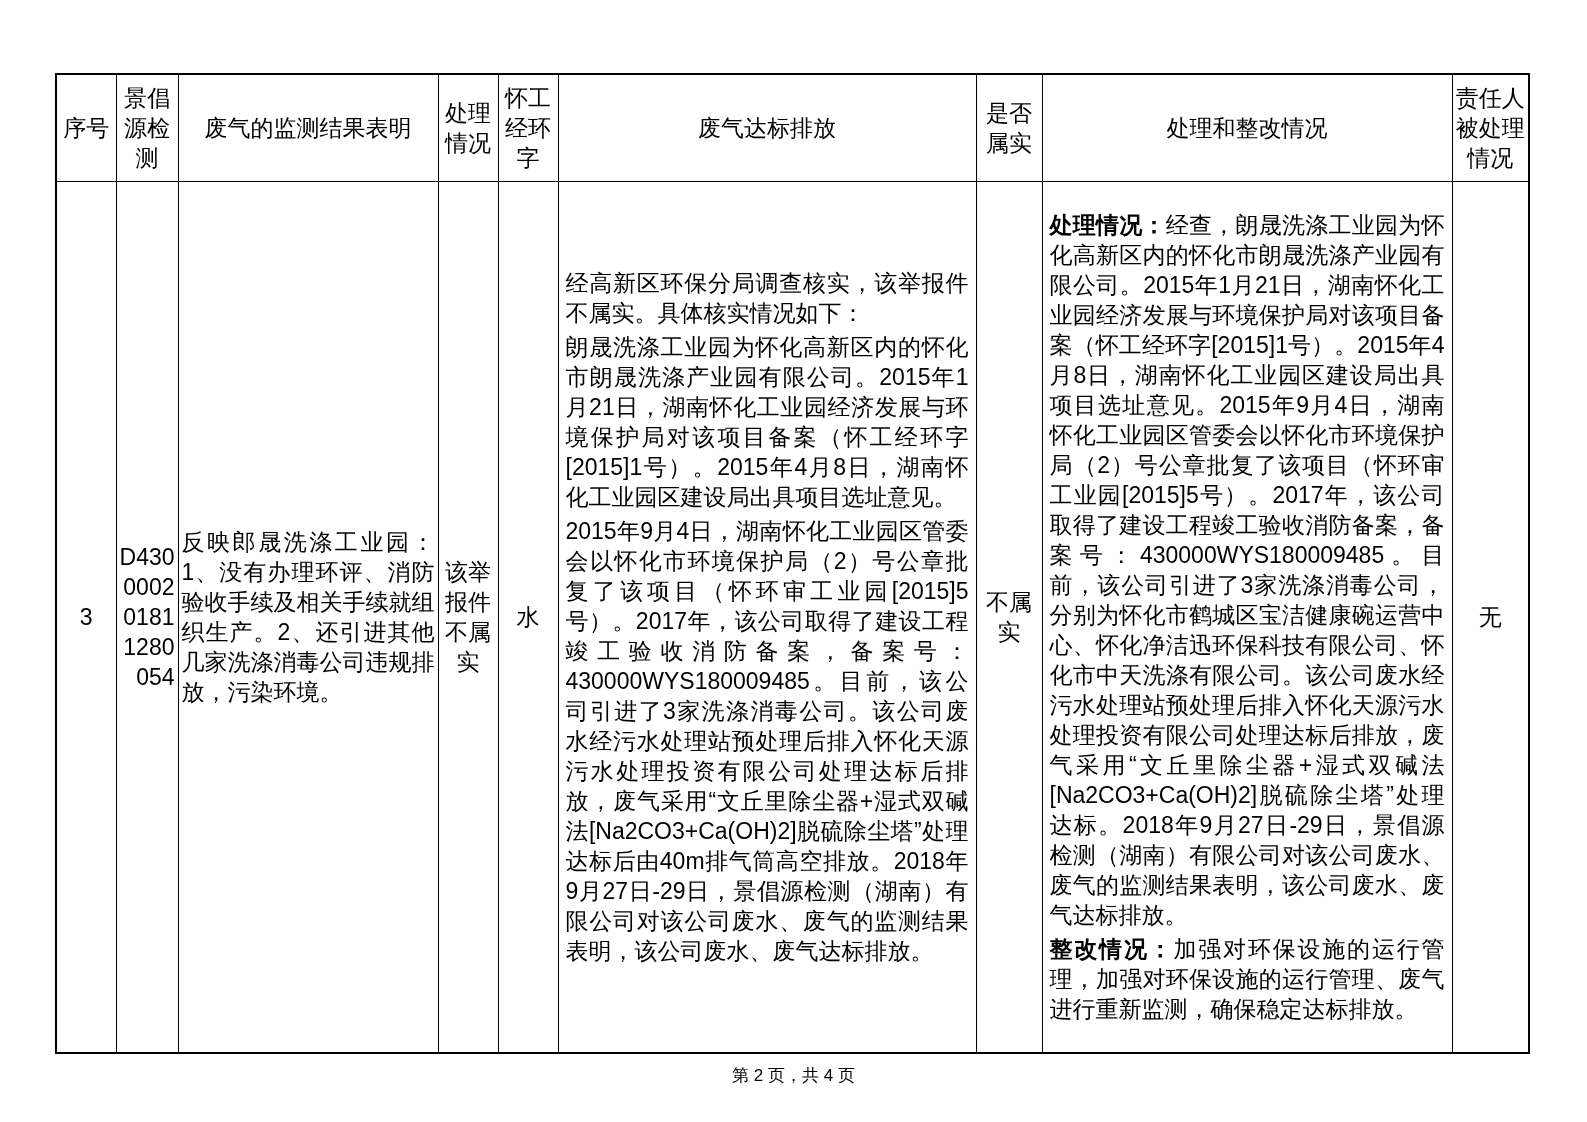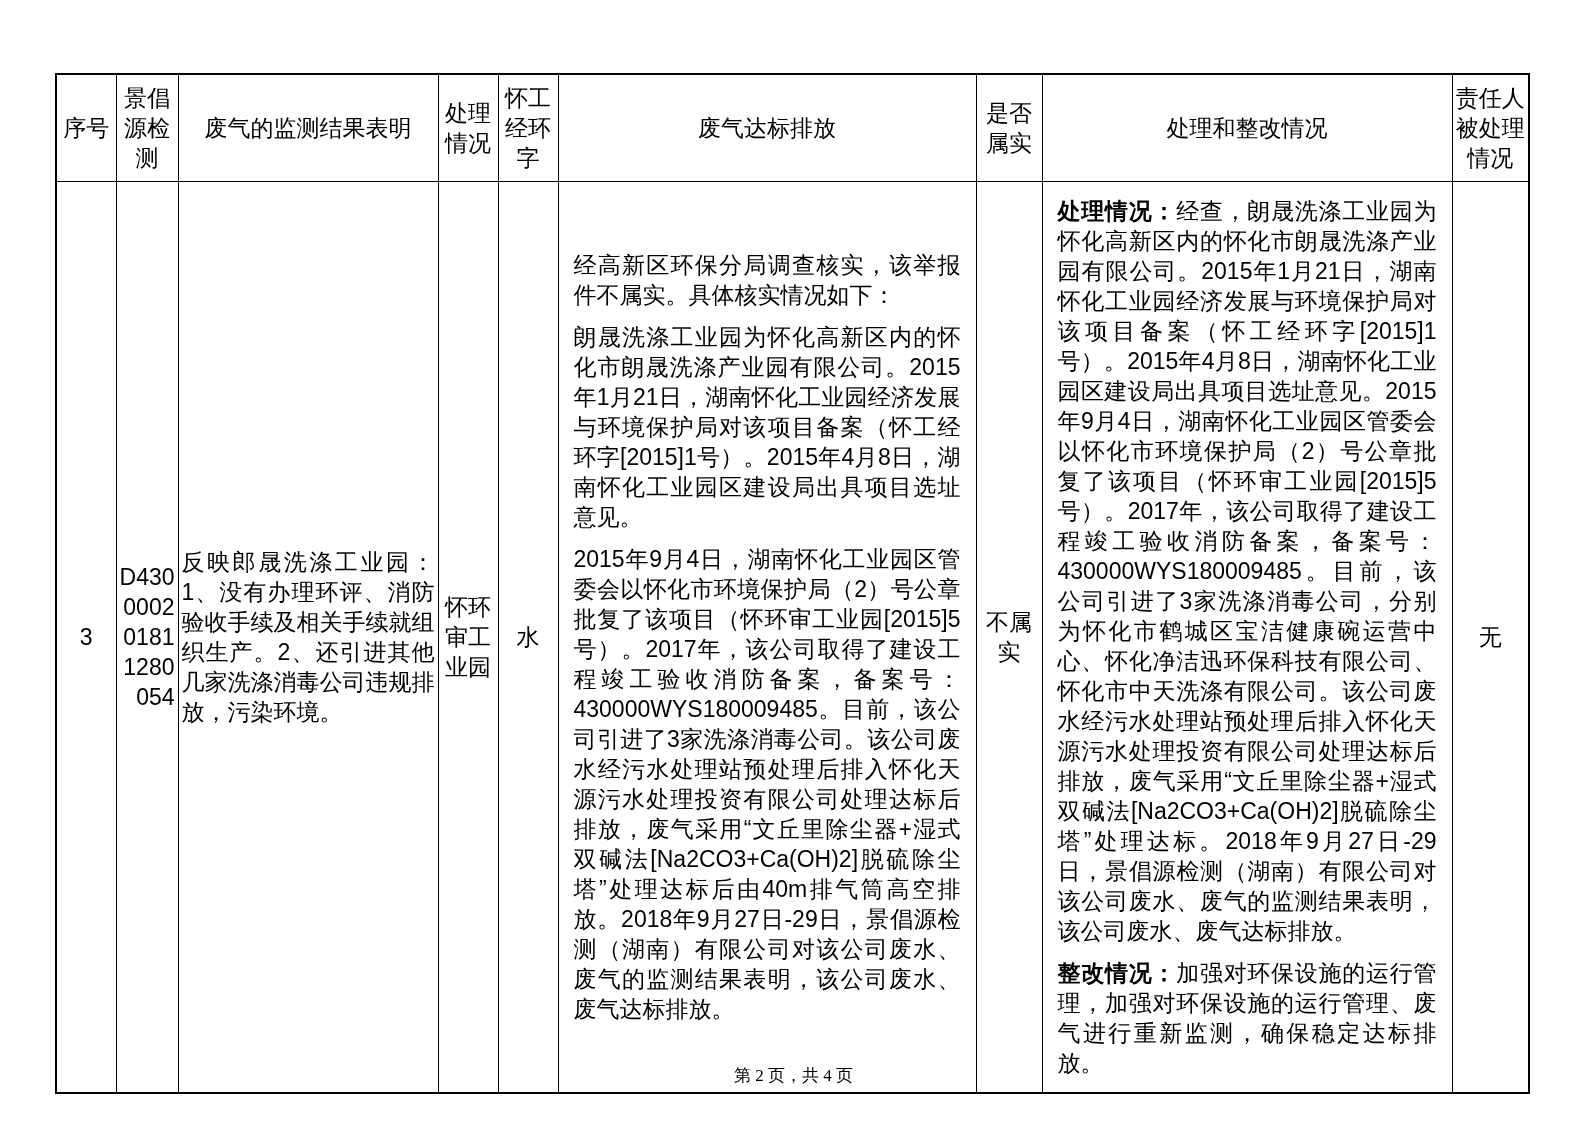--- a/index.html
+++ b/index.html
@@ -58,32 +58,32 @@
   td.text-cell {
     text-align: justify;
     padding: 2px 7px;
   }
   td.text-cell-wide {
     text-align: justify;
     padding: 2px 9px;
   }
   td.text-cell p,
   td.text-cell-wide p {
-    margin: 12px;
+    margin: 4px;
   }
   td.text-cell-wide b {
     font-weight: bold;
   }
   .footer {
     position: absolute;
     left: 0;
     top: 1064px;
     width: 100%;
     text-align: center;
-    font-family: Liberation Serif, serif;
+    font-family: Liberation Sans, sans-serif;
     font-size: 17px;
     color: #000000;
   }
 </style>
 </head>
 <body>
 
 <div class="page">
 
   <table class="report">
@@ -107,21 +107,21 @@
         <th class="col-header">怀工经环字</th>
         <th class="col-header">废气达标排放</th>
         <th class="col-header">是否属实</th>
         <th class="col-header">处理和整改情况</th>
         <th class="col-header">责任人被处理情况</th>
       </tr>
       <tr class="data-row">
         <td class="center-cell">3</td>
         <td class="code-cell">D430000201811280054</td>
         <td class="text-cell">反映郎晟洗涤工业园：1、没有办理环评、消防验收手续及相关手续就组织生产。2、还引进其他几家洗涤消毒公司违规排放，污染环境。</td>
-        <td class="center-cell">怀环审工业园</td>
+        <td class="center-cell">该举报件不属实</td>
         <td class="center-cell">水</td>
         <td class="text-cell">
           <p>经高新区环保分局调查核实，该举报件不属实。具体核实情况如下：</p>
           <p>朗晟洗涤工业园为怀化高新区内的怀化市朗晟洗涤产业园有限公司。2015年1月21日，湖南怀化工业园经济发展与环境保护局对该项目备案（怀工经环字[2015]1号）。2015年4月8日，湖南怀化工业园区建设局出具项目选址意见。</p>
           <p>2015年9月4日，湖南怀化工业园区管委会以怀化市环境保护局（2）号公章批复了该项目（怀环审工业园[2015]5号）。2017年，该公司取得了建设工程竣工验收消防备案，备案号：430000WYS180009485。目前，该公司引进了3家洗涤消毒公司。该公司废水经污水处理站预处理后排入怀化天源污水处理投资有限公司处理达标后排放，废气采用“文丘里除尘器+湿式双碱法[Na2CO3+Ca(OH)2]脱硫除尘塔”处理达标后由40m排气筒高空排放。2018年9月27日-29日，景倡源检测（湖南）有限公司对该公司废水、废气的监测结果表明，该公司废水、废气达标排放。</p>
         </td>
         <td class="center-cell">不属实</td>
         <td class="text-cell-wide">
           <p><b>处理情况：</b><span>经查，朗晟洗涤工业园为怀化高新区内的怀化市朗晟洗涤产业园有限公司。2015年1月21日，湖南怀化工业园经济发展与环境保护局对该项目备案（怀工经环字[2015]1号）。2015年4月8日，湖南怀化工业园区建设局出具项目选址意见。2015年9月4日，湖南怀化工业园区管委会以怀化市环境保护局（2）号公章批复了该项目（怀环审工业园[2015]5号）。2017年，该公司取得了建设工程竣工验收消防备案，备案号：430000WYS180009485。目前，该公司引进了3家洗涤消毒公司，分别为怀化市鹤城区宝洁健康碗运营中心、怀化净洁迅环保科技有限公司、怀化市中天洗涤有限公司。该公司废水经污水处理站预处理后排入怀化天源污水处理投资有限公司处理达标后排放，废气采用“文丘里除尘器+湿式双碱法[Na2CO3+Ca(OH)2]脱硫除尘塔”处理达标。2018年9月27日-29日，景倡源检测（湖南）有限公司对该公司废水、废气的监测结果表明，该公司废水、废气达标排放。</span></p>
           <p><b>整改情况：</b><span>加强对环保设施的运行管理，加强对环保设施的运行管理、废气进行重新监测，确保稳定达标排放。</span></p>

